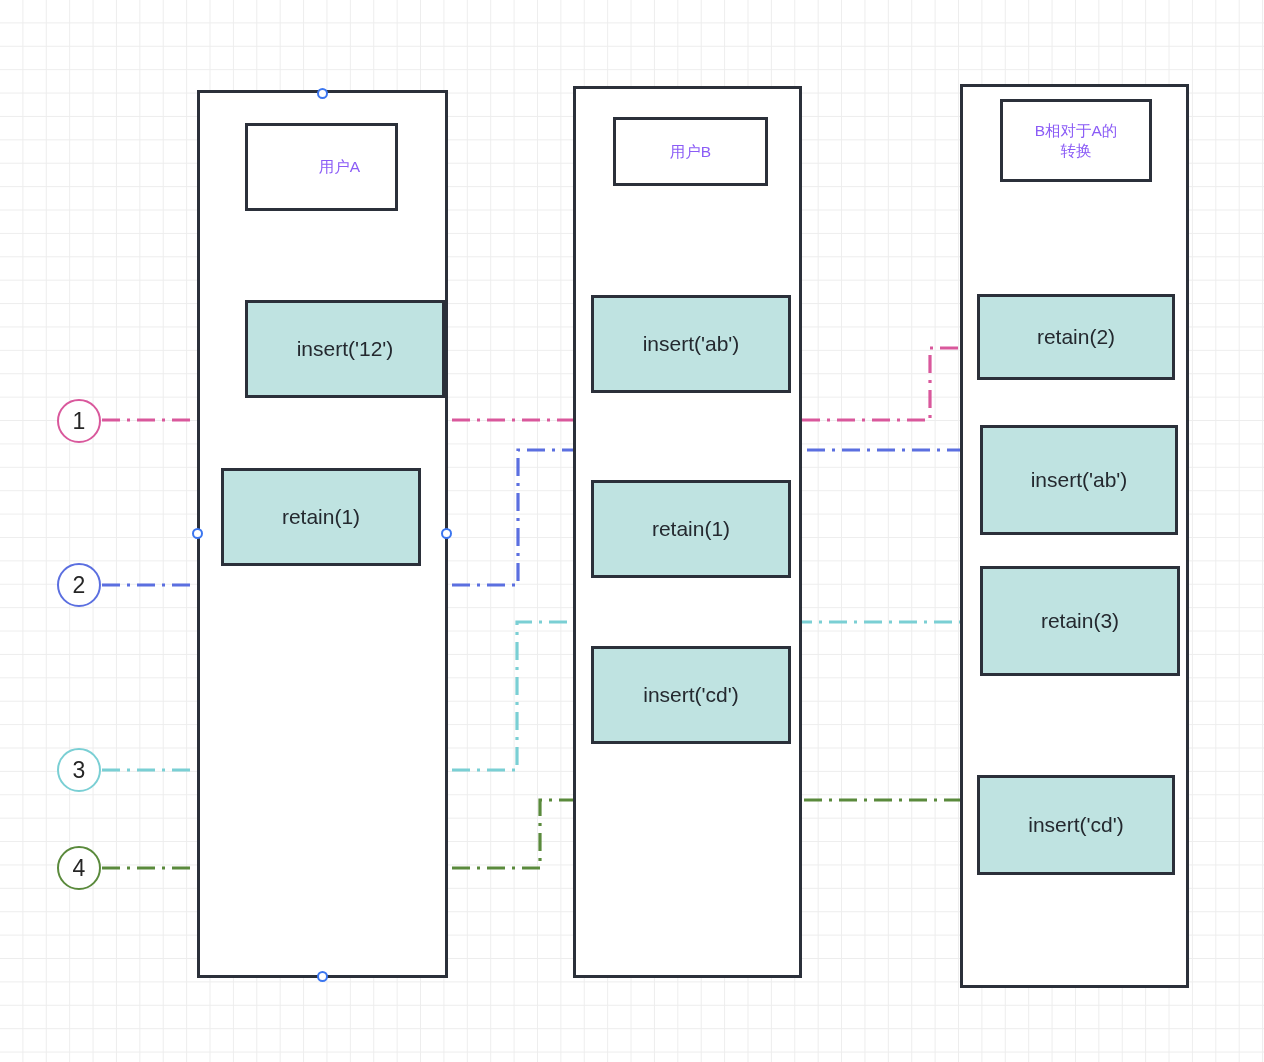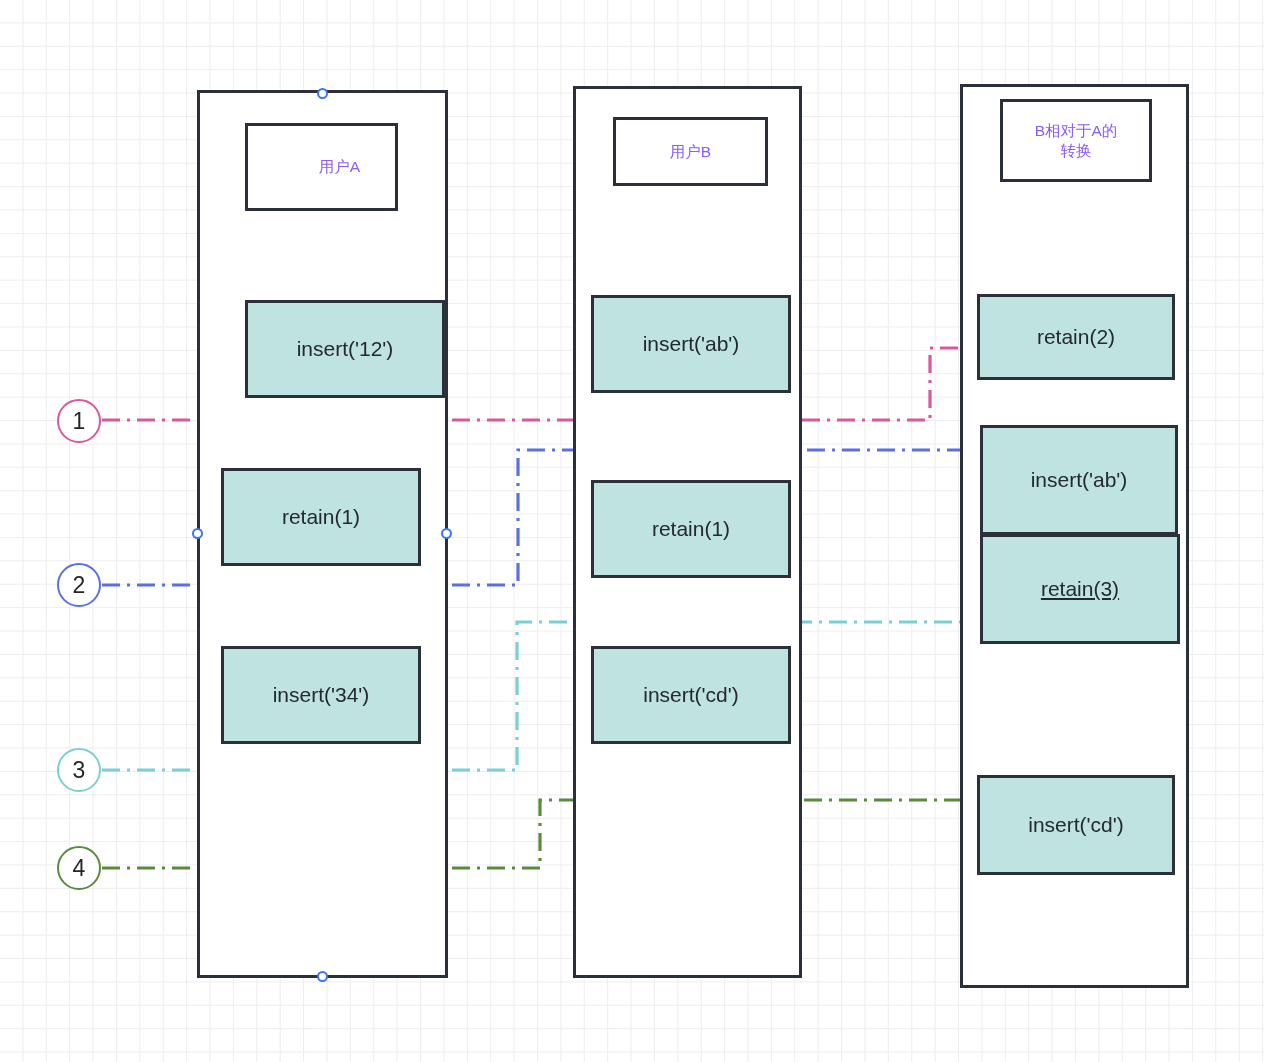--- a/index.html
+++ b/index.html
@@ -94,23 +94,20 @@
   <div class="container-box" style="left:197px;top:90px;width:251px;height:888px;"></div>
   <div class="title-box" style="left:245px;top:123px;width:153px;height:88px;padding-left:36px;">
     <span>用户A</span>
   </div>
   <div class="op-box" style="left: 221px; top: 300px; width: 200px; height: 98px; background: rgb(191, 227, 225); border-color: rgb(43, 48, 58); margin-left: 24px;">
     <span>insert('12')</span>
   </div>
   <div class="op-box" style="left: 221px; top: 468px; width: 200px; height: 98px; background: rgb(191, 227, 225); border-color: rgb(43, 48, 58);">
     <span>retain(1)</span>
   </div>
-  <div class="op-box" style="left: 221px; top: 646px; width: 200px; height: 98px; background: rgb(191, 227, 225); border-color: rgb(43, 48, 58);">
-    <span>insert('34')</span>
-  </div>
 
   <div class="handle" style="left:317px;top:88px;"></div>
   <div class="handle" style="left:317px;top:971px;"></div>
   <div class="handle" style="left:192px;top:528px;"></div>
   <div class="handle" style="left:441px;top:528px;"></div>
 
   <div class="container-box" style="left:573px;top:86px;width:229px;height:892px;"></div>
   <div class="title-box" style="left:613px;top:117px;width:155px;height:69px;">
     <span>用户B</span>
   </div>
@@ -127,21 +124,21 @@
   <div class="container-box" style="left:960px;top:84px;width:229px;height:904px;"></div>
   <div class="title-box" style="left:1000px;top:99px;width:152px;height:83px;">
     <span id="c-title">B相对于A的<br>转换</span>
   </div>
   <div class="op-box" style="left: 977px; top: 294px; width: 198px; height: 86px; background: rgb(191, 227, 225); border-color: rgb(43, 48, 58); justify-content: center;">
     <span>retain(2)</span>
   </div>
   <div class="op-box" style="left: 980px; top: 425px; width: 198px; height: 110px; background: rgb(191, 227, 225); border-color: rgb(43, 48, 58);">
     <span>insert('ab')</span>
   </div>
-  <div class="op-box" style="left: 980px; top: 534px; width: 200px; height: 110px; background: rgb(191, 227, 225); border-color: rgb(43, 48, 58); text-decoration: underline;">
+  <div class="op-box" style="left: 980px; top: 566px; width: 200px; height: 110px; background: rgb(191, 227, 225); border-color: rgb(43, 48, 58);">
     <span>retain(3)</span>
   </div>
   <div class="op-box" style="left: 977px; top: 775px; width: 198px; height: 100px; background: rgb(191, 227, 225); border-color: rgb(43, 48, 58);">
     <span>insert('cd')</span>
   </div>
 
   <div class="num-badge" style="left:57px;top:399px;border-color:#d9589c;">
     <span>1</span>
   </div>
   <div class="num-badge" style="left:57px;top:563px;border-color:#5b6fe0;">

